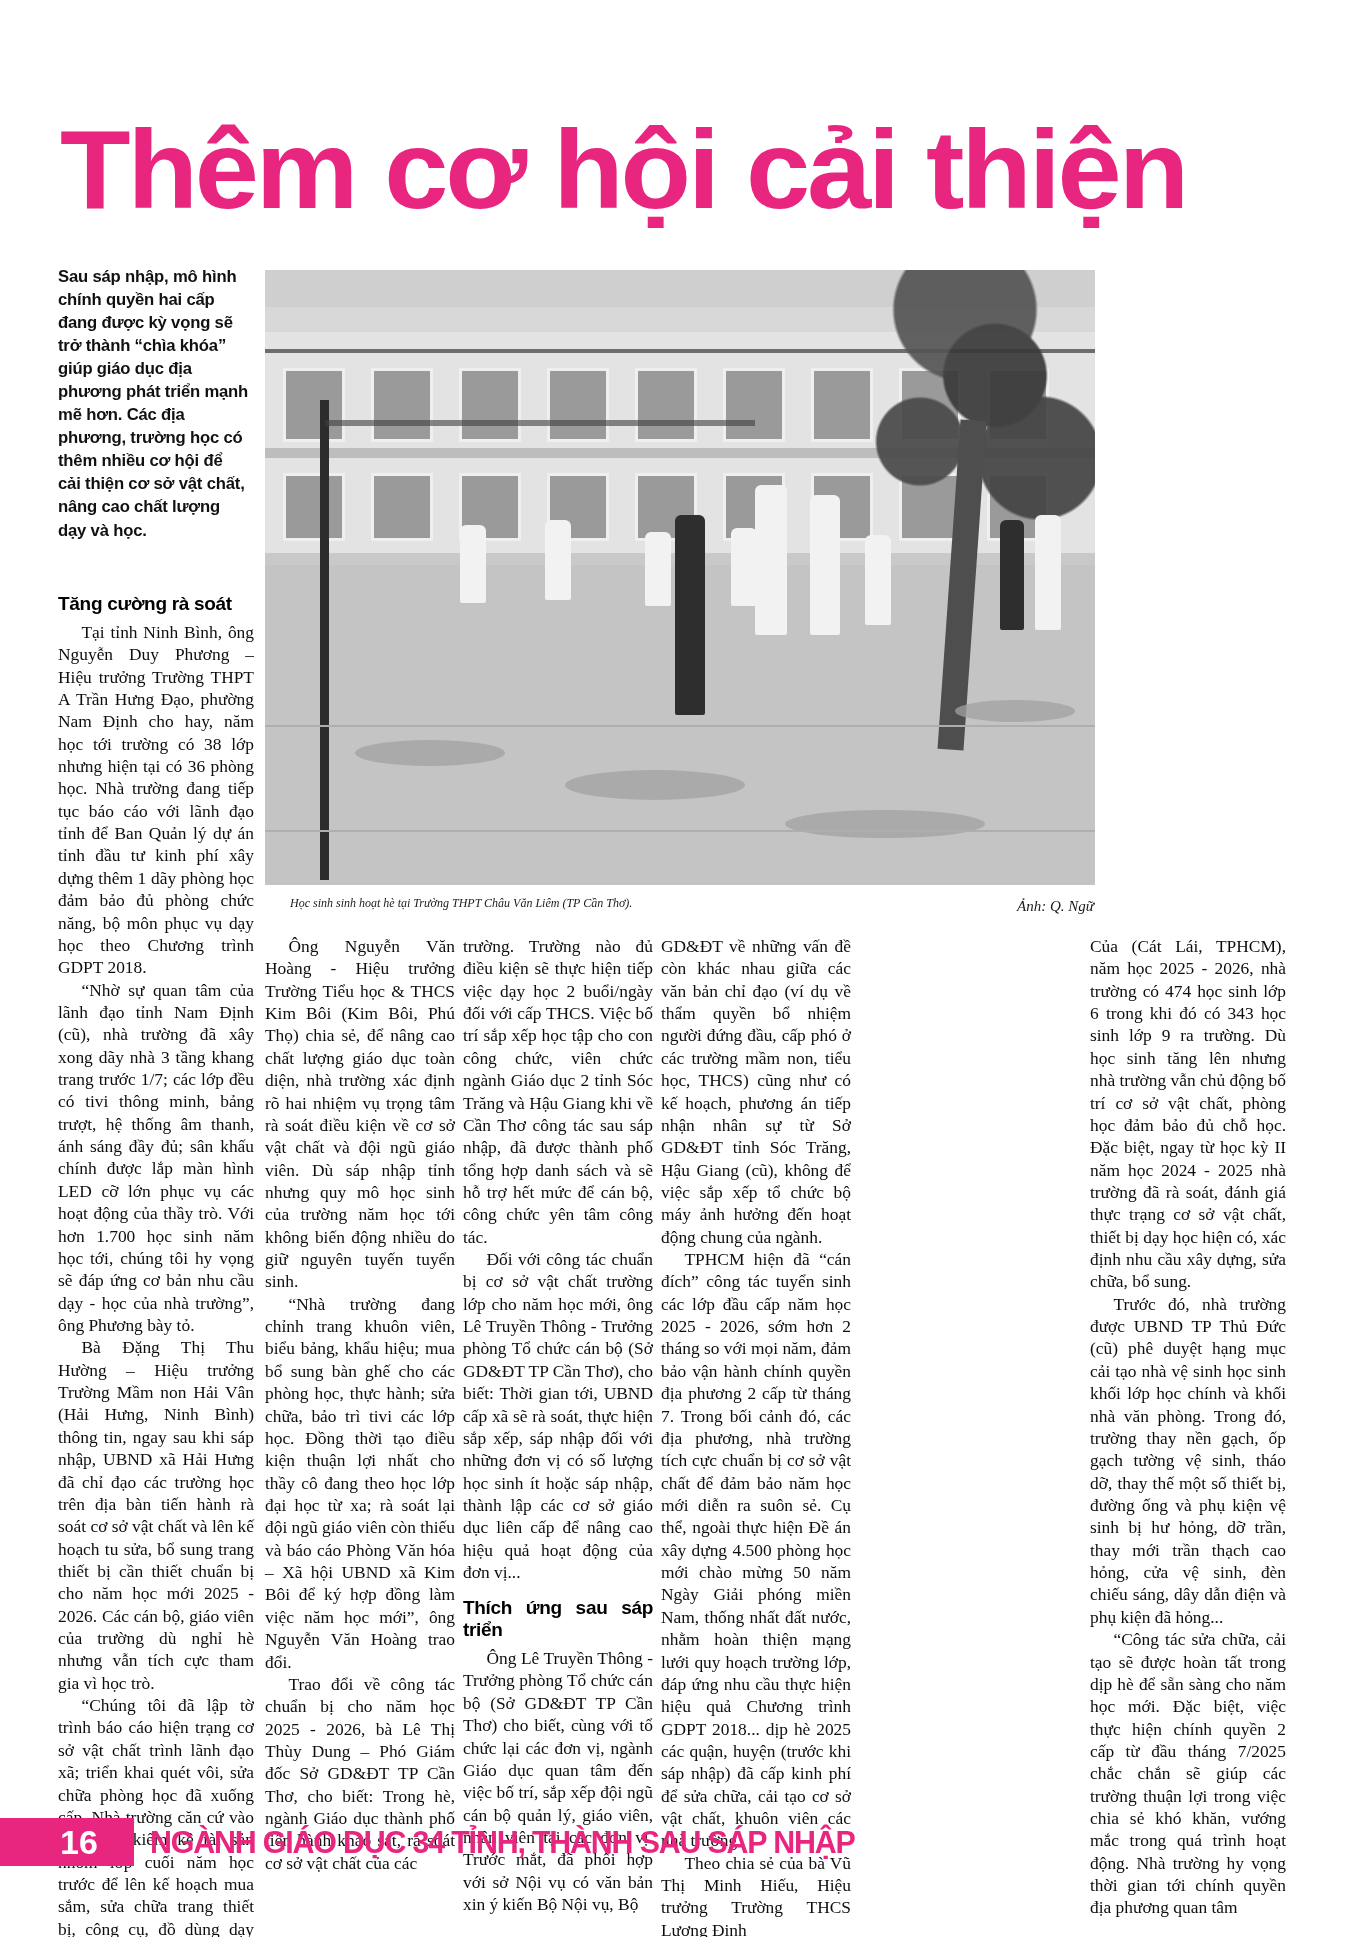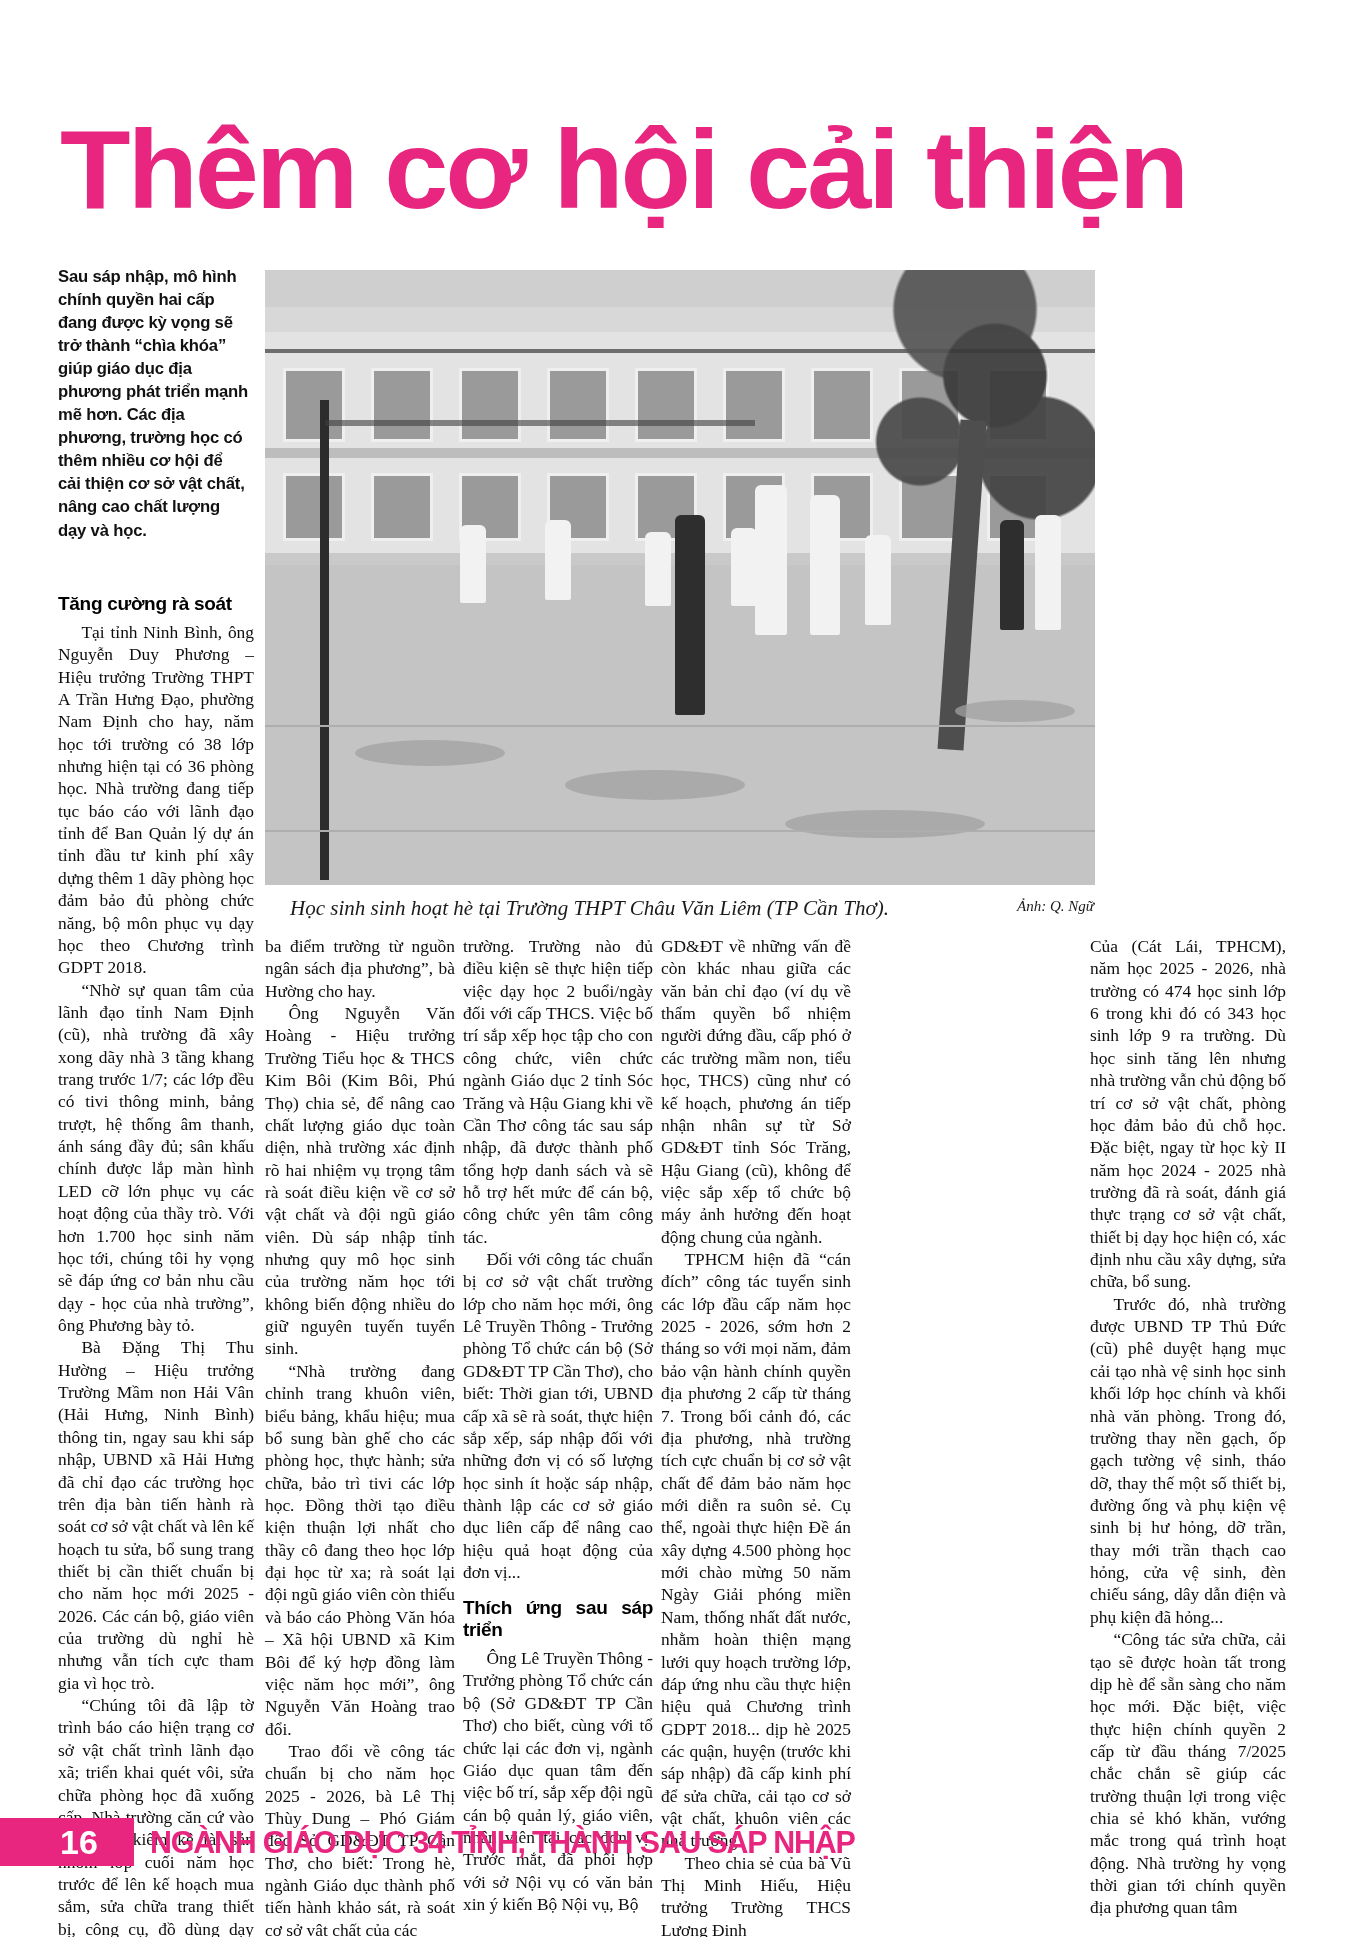--- a/index.html
+++ b/index.html
@@ -96,21 +96,21 @@
   .ground-line { position:absolute; height:2px; background:#aeaeae; }
 
   
   .caption {
     position: absolute;
     left: 290px;
     top: 896px;
     width: 620px;
     font-family: "Liberation Serif", serif;
     font-style: italic;
-    font-size: 21px;
+    font-size: 12px;
     color: #1a1a1a;
     line-height: 1.2;
   }
   .credit {
     position: absolute;
     right: 252px;
     top: 898px;
     font-family: "Liberation Serif", serif;
     font-style: italic;
     font-size: 15px;
@@ -257,21 +257,20 @@
 
 <div class="col" id="col1">
   <div class="subhead first">Tăng cường rà soát</div>
   <p>Tại tỉnh Ninh Bình, ông Nguyễn Duy Phương – Hiệu trưởng Trường THPT A Trần Hưng Đạo, phường Nam Định cho hay, năm học tới trường có 38 lớp nhưng hiện tại có 36 phòng học. Nhà trường đang tiếp tục báo cáo với lãnh đạo tỉnh để Ban Quản lý dự án tỉnh đầu tư kinh phí xây dựng thêm 1 dãy phòng học đảm bảo đủ phòng chức năng, bộ môn phục vụ dạy học theo Chương trình GDPT 2018.</p>
   <p>“Nhờ sự quan tâm của lãnh đạo tỉnh Nam Định (cũ), nhà trường đã xây xong dãy nhà 3 tầng khang trang trước 1/7; các lớp đều có tivi thông minh, bảng trượt, hệ thống âm thanh, ánh sáng đầy đủ; sân khấu chính được lắp màn hình LED cỡ lớn phục vụ các hoạt động của thầy trò. Với hơn 1.700 học sinh năm học tới, chúng tôi hy vọng sẽ đáp ứng cơ bản nhu cầu dạy - học của nhà trường”, ông Phương bày tỏ.</p>
   <p>Bà Đặng Thị Thu Hường – Hiệu trưởng Trường Mầm non Hải Vân (Hải Hưng, Ninh Bình) thông tin, ngay sau khi sáp nhập, UBND xã Hải Hưng đã chỉ đạo các trường học trên địa bàn tiến hành rà soát cơ sở vật chất và lên kế hoạch tu sửa, bổ sung trang thiết bị cần thiết chuẩn bị cho năm học mới 2025 - 2026. Các cán bộ, giáo viên của trường dù nghỉ hè nhưng vẫn tích cực tham gia vì học trò.</p>
   <p>“Chúng tôi đã lập tờ trình báo cáo hiện trạng cơ sở vật chất trình lãnh đạo xã; triển khai quét vôi, sửa chữa phòng học đã xuống cấp. Nhà trường căn cứ vào biên bản kiểm kê tài sản nhóm lớp cuối năm học trước để lên kế hoạch mua sắm, sửa chữa trang thiết bị, công cụ, đồ dùng dạy học cho trẻ ở</p>
 </div>
 
 <div class="col" id="col2">
-  <p class="noind">ba điểm trường từ nguồn ngân sách địa phương”, bà Hường cho hay.</p>
   <p>Ông Nguyễn Văn Hoàng - Hiệu trưởng Trường Tiểu học &amp; THCS Kim Bôi (Kim Bôi, Phú Thọ) chia sẻ, để nâng cao chất lượng giáo dục toàn diện, nhà trường xác định rõ hai nhiệm vụ trọng tâm rà soát điều kiện về cơ sở vật chất và đội ngũ giáo viên. Dù sáp nhập tỉnh nhưng quy mô học sinh của trường năm học tới không biến động nhiều do giữ nguyên tuyến tuyển sinh.</p>
   <p>“Nhà trường đang chỉnh trang khuôn viên, biểu bảng, khẩu hiệu; mua bổ sung bàn ghế cho các phòng học, thực hành; sửa chữa, bảo trì tivi các lớp học. Đồng thời tạo điều kiện thuận lợi nhất cho thầy cô đang theo học lớp đại học từ xa; rà soát lại đội ngũ giáo viên còn thiếu và báo cáo Phòng Văn hóa – Xã hội UBND xã Kim Bôi để ký hợp đồng làm việc năm học mới”, ông Nguyễn Văn Hoàng trao đổi.</p>
   <p>Trao đổi về công tác chuẩn bị cho năm học 2025 - 2026, bà Lê Thị Thùy Dung – Phó Giám đốc Sở GD&amp;ĐT TP Cần Thơ, cho biết: Trong hè, ngành Giáo dục thành phố tiến hành khảo sát, rà soát cơ sở vật chất của các</p>
 </div>
 
 <div class="col" id="col3">
   <p class="noind">trường. Trường nào đủ điều kiện sẽ thực hiện tiếp việc dạy học 2 buổi/ngày đối với cấp THCS. Việc bố trí sắp xếp học tập cho con công chức, viên chức ngành Giáo dục 2 tỉnh Sóc Trăng và Hậu Giang khi về Cần Thơ công tác sau sáp nhập, đã được thành phố tổng hợp danh sách và sẽ hỗ trợ hết mức để cán bộ, công chức yên tâm công tác.</p>
   <p>Đối với công tác chuẩn bị cơ sở vật chất trường lớp cho năm học mới, ông Lê Truyền Thông - Trưởng phòng Tổ chức cán bộ (Sở GD&amp;ĐT TP Cần Thơ), cho biết: Thời gian tới, UBND cấp xã sẽ rà soát, thực hiện sắp xếp, sáp nhập đối với những đơn vị có số lượng học sinh ít hoặc sáp nhập, thành lập các cơ sở giáo dục liên cấp để nâng cao hiệu quả hoạt động của đơn vị...</p>
   <div class="subhead">Thích ứng sau sáp triển</div>
   <p>Ông Lê Truyền Thông - Trưởng phòng Tổ chức cán bộ (Sở GD&amp;ĐT TP Cần Thơ) cho biết, cùng với tổ chức lại các đơn vị, ngành Giáo dục quan tâm đến việc bố trí, sắp xếp đội ngũ cán bộ quản lý, giáo viên, nhân viên tại các đơn vị. Trước mắt, đã phối hợp với sở Nội vụ có văn bản xin ý kiến Bộ Nội vụ, Bộ</p>

